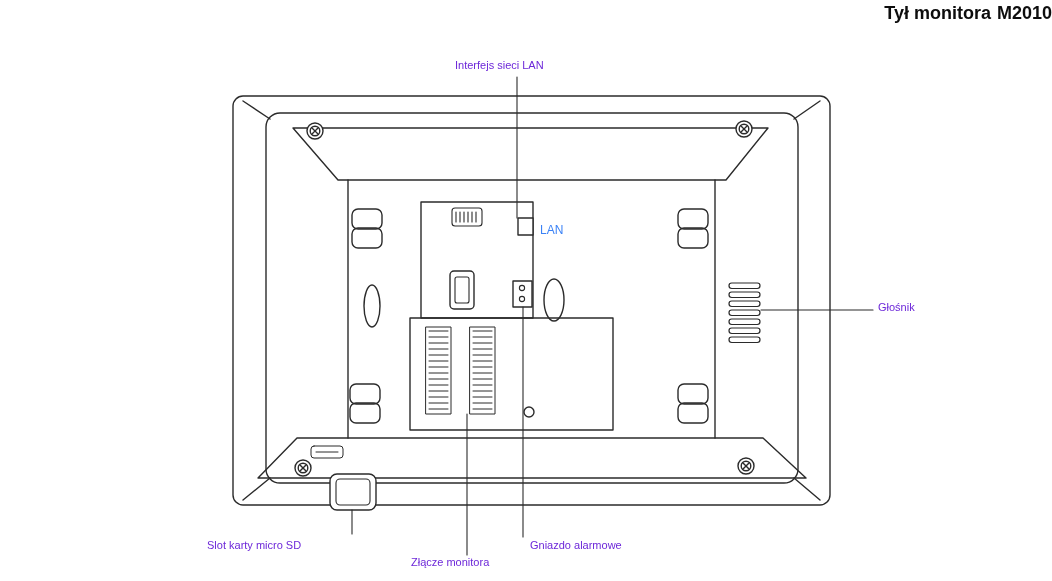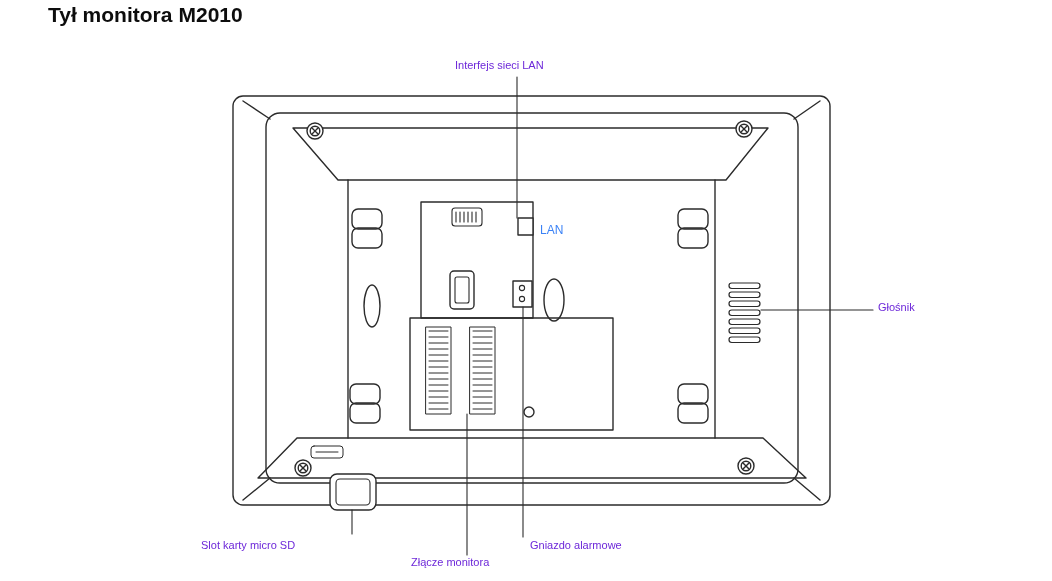--- a/index.html
+++ b/index.html
@@ -9,26 +9,25 @@
     height: 581px;
     background: #ffffff;
     font-family: "Liberation Sans", sans-serif;
     color: #111;
     overflow: hidden;
   }
   .title {
     position: absolute;
     left: 0; right: 0; top: 3px;
     display: flex;
-    justify-content: flex-start;
+    justify-content: flex-end;
     align-items: baseline;
     gap: 6px;
-    font-size: 21px;
+    font-size: 18px;
     color: #0d0d0d;
-    padding-left: 48px;
   }
   .title .prefix { font-weight: 600; }
   .title .model  { font-weight: 800; }
   .diagram-svg { position: absolute; left: 0; top: 0; }
   .lbl {
     position: absolute;
     font-size: 11px;
     color: #6d28d9;
     white-space: nowrap;
     line-height: 1.1;
@@ -181,19 +180,19 @@
       </g>
     </g>
   </svg>
 
   <div class="lbl" style="left:455px; top:59px;">Interfejs sieci LAN</div>
 
   <div class="lbl small" style="left:540px; top:224px;">LAN</div>
 
   <div class="lbl" style="left:878px; top:301px;">Głośnik</div>
 
-  <div class="lbl" style="left:201px; top:539px;text-align:right;">Slot karty micro SD</div>
+  <div class="lbl" style="left:207px; top:539px;text-align:right;">Slot karty micro SD</div>
 
   <div class="lbl" style="left:411px; top:556px;">Złącze monitora</div>
 
   <div class="lbl" style="left:530px; top:539px;">Gniazdo alarmowe</div>
 
 </div>
 
 </body></html>

